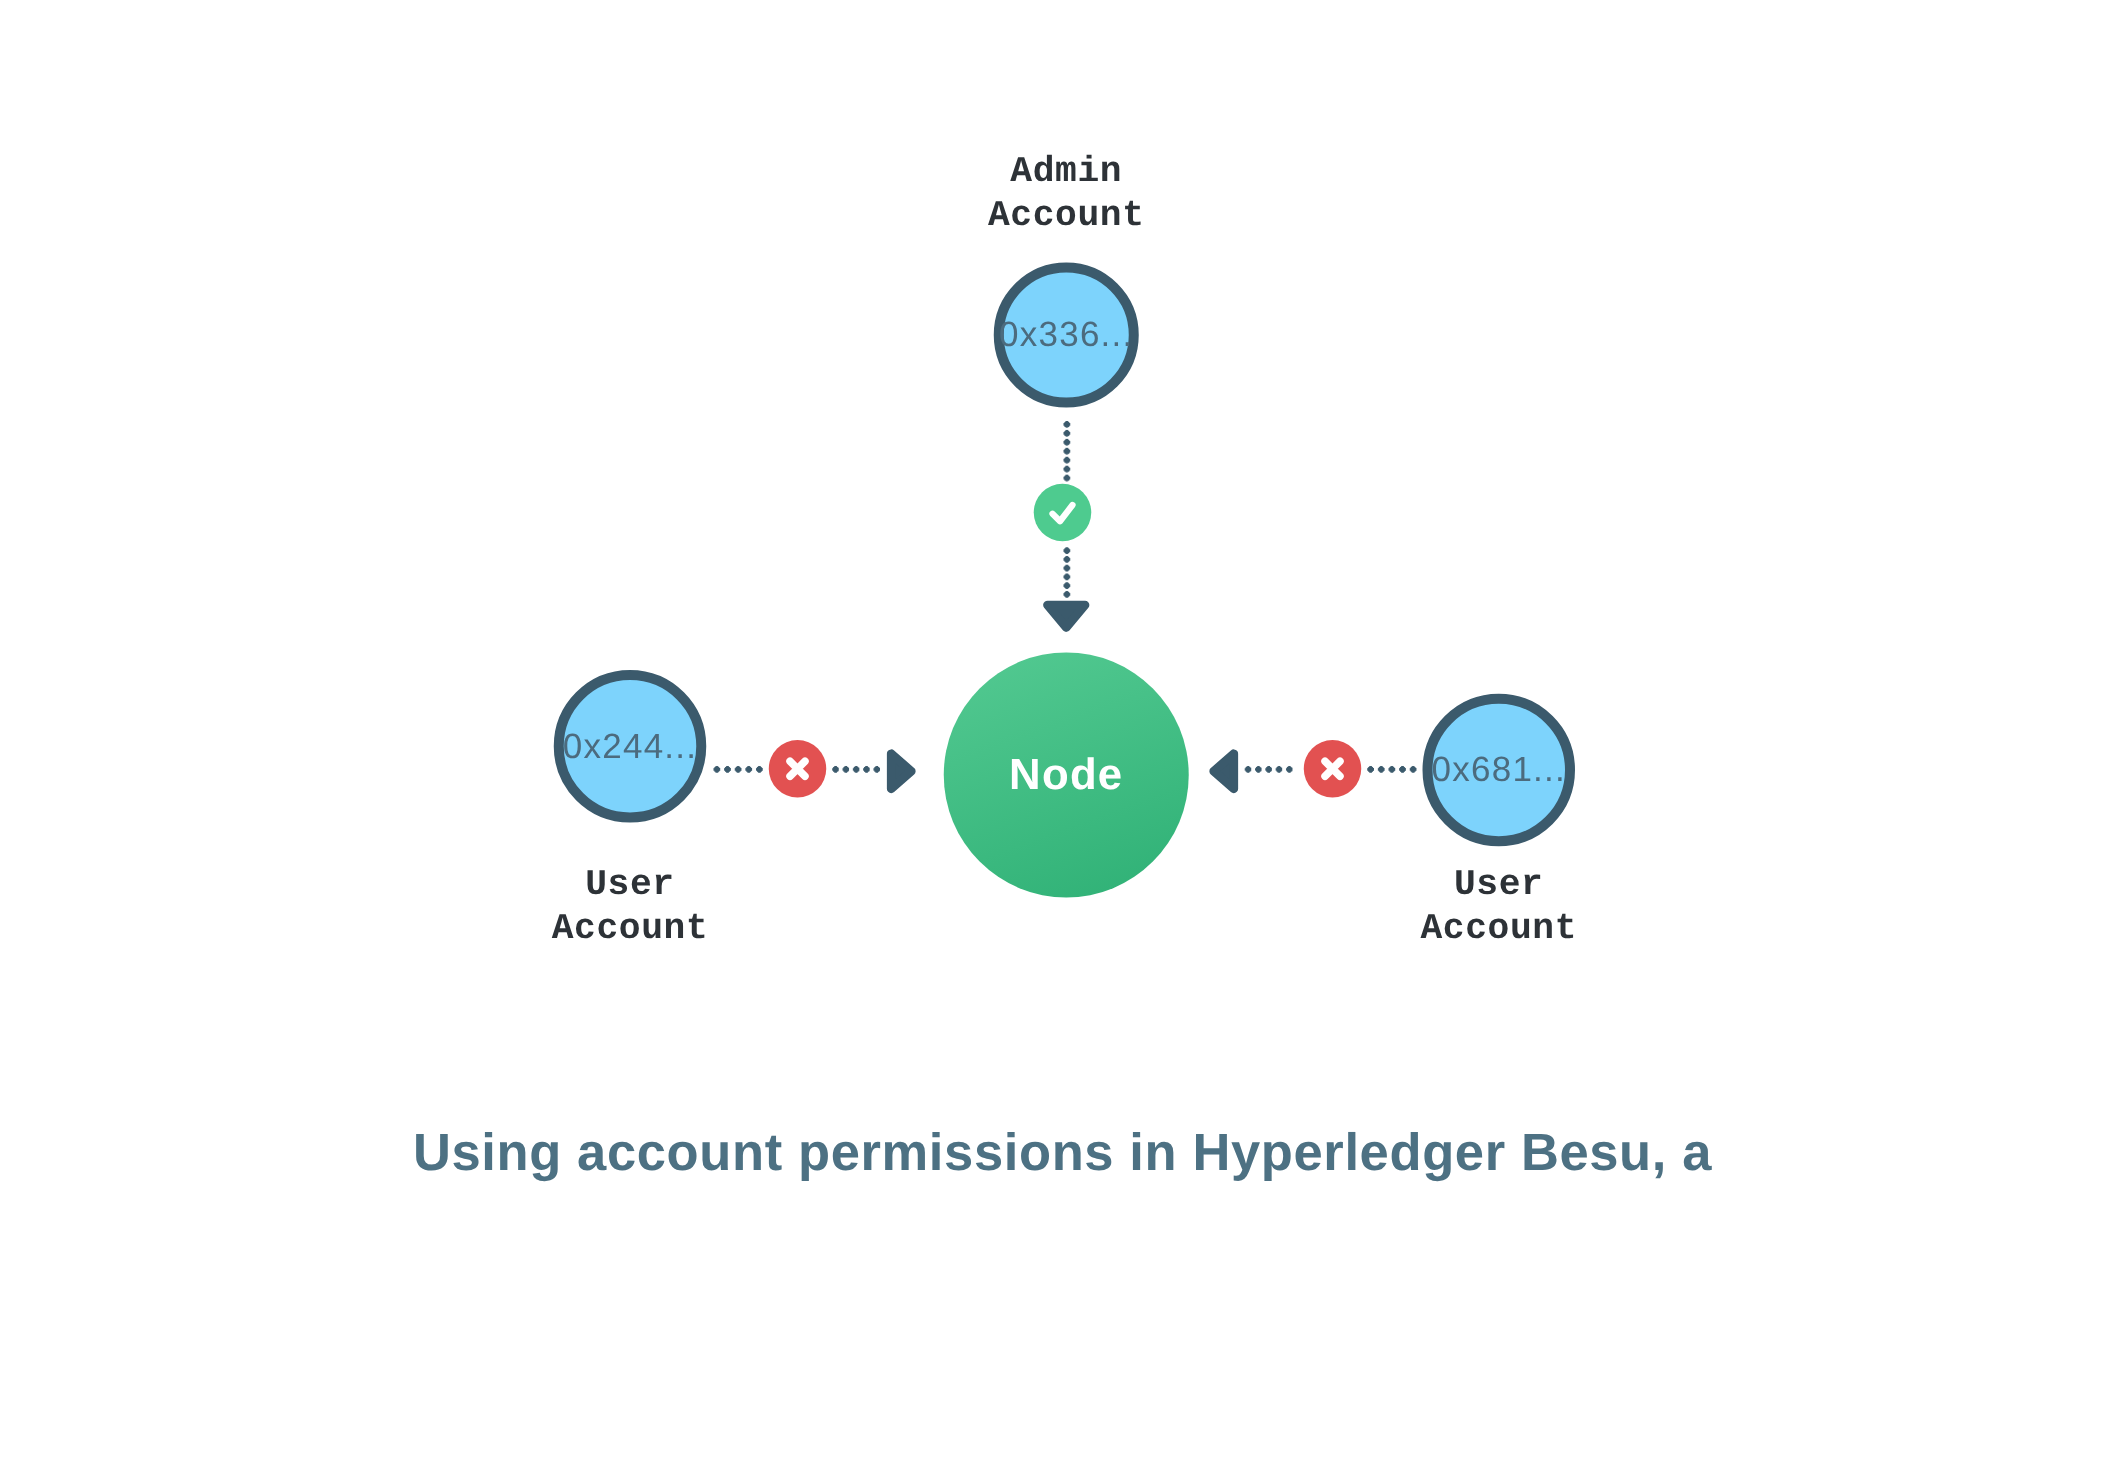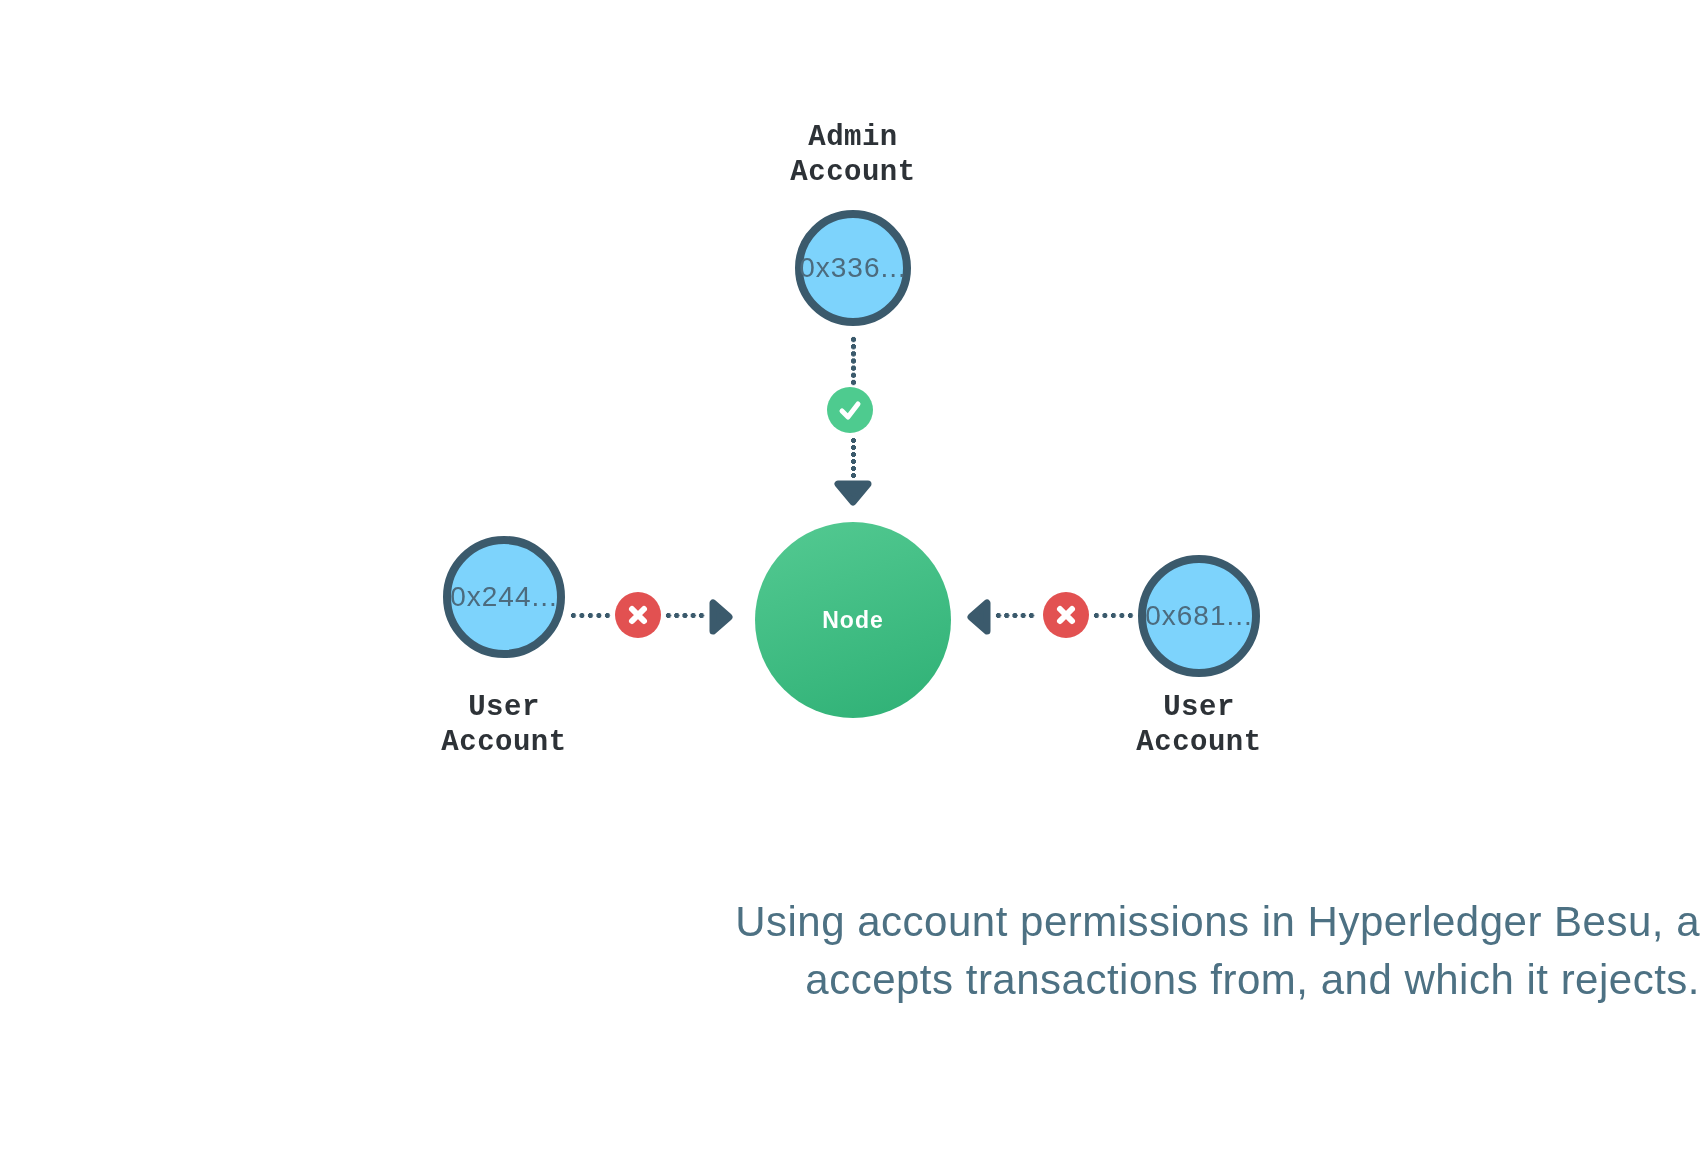--- a/index.html
+++ b/index.html
@@ -44,27 +44,27 @@
   .badge-approve{background:#4ecb8f;}
   .badge-deny{background:#e25151;}
 
   
   .node-circle{
     width:196px;height:196px;border-radius:50%;
     background:linear-gradient(160deg,#54ca92 0%,#2eb075 100%);
     display:flex;align-items:center;justify-content:center;
   }
   .node-label{
-    color:#ffffff;font-weight:bold;font-size:23px;letter-spacing:1px;
+    color:#ffffff;font-weight:bold;font-size:35px;letter-spacing:1px;
   }
 
   
   .caption{
-    left:0;top:893px;width:1700px;text-align:right;
-    color:#4d7183;font-size:42px;line-height:58px;font-weight:400;
+    left:0;top:893px;width:1700px;text-align:center;
+    color:#4d7183;font-size:42px;line-height:58px;font-weight:700;
     letter-spacing:0.5px;
   }
   .caption div{white-space:nowrap;}
 </style>
 </head>
 <body>
 
 <div class="abs acct-label" style="left:743px;top:120px;">
   <div>Admin</div>
   <div>Account</div>
@@ -133,14 +133,13 @@
   <span class="acct-addr">0x681...</span>
 </div>
 
 <div class="abs acct-label" style="left:1089px;top:690px;">
   <div>User</div>
   <div>Account</div>
 </div>
 
 <div class="abs caption">
   <div>Using account permissions in Hyperledger Besu, a</div>
-  <div>accepts transactions from, and which it rejects.</div>
 </div>
 
 </body></html>

